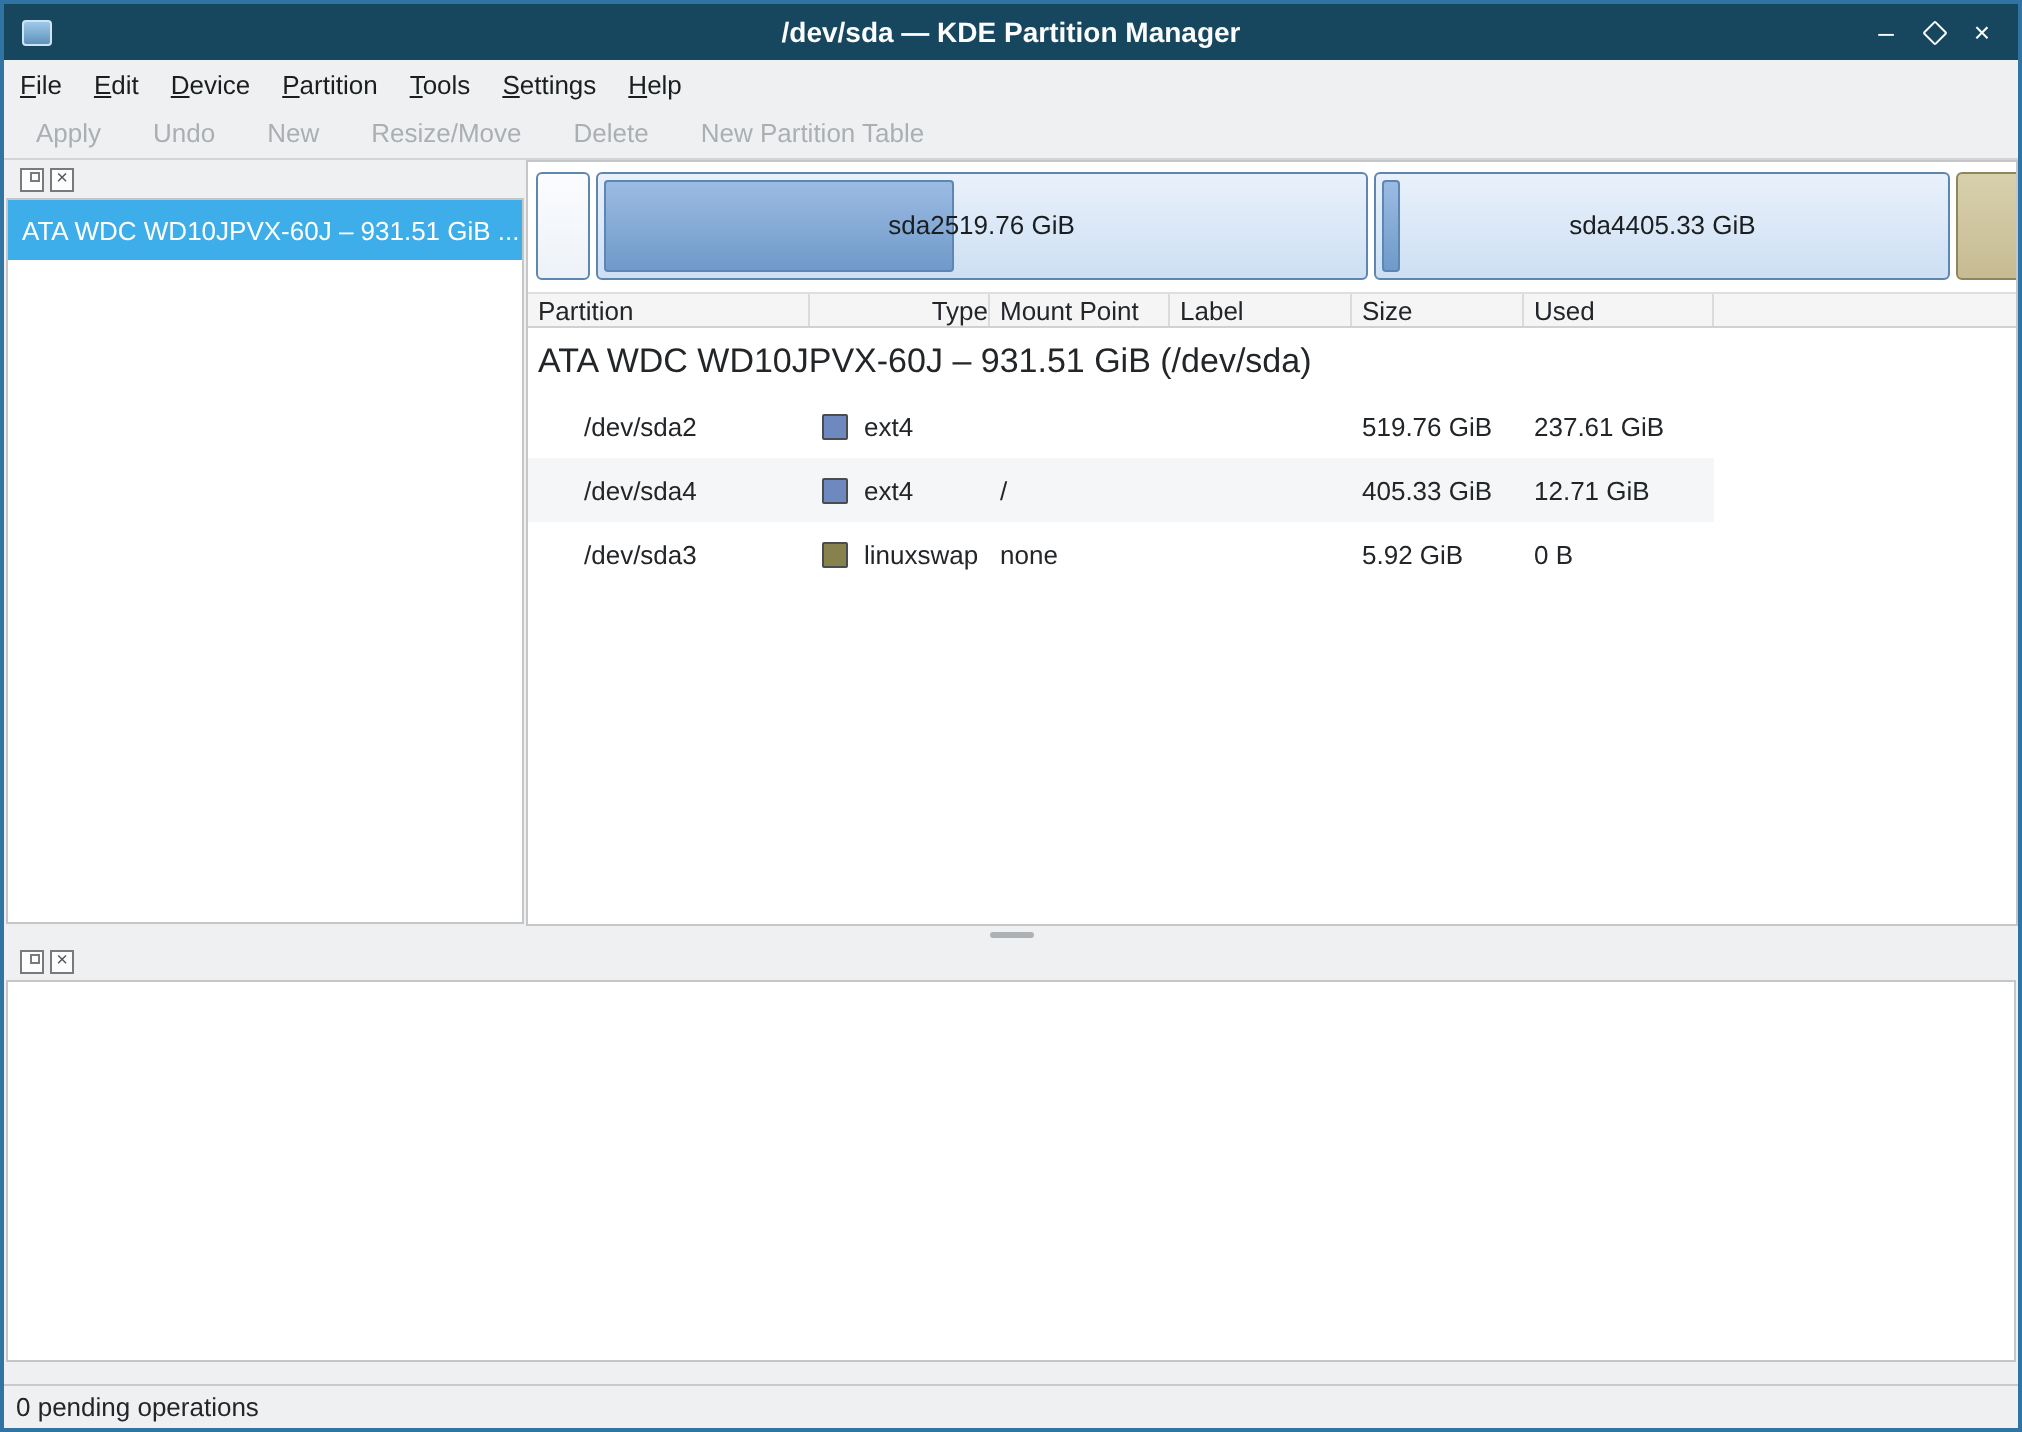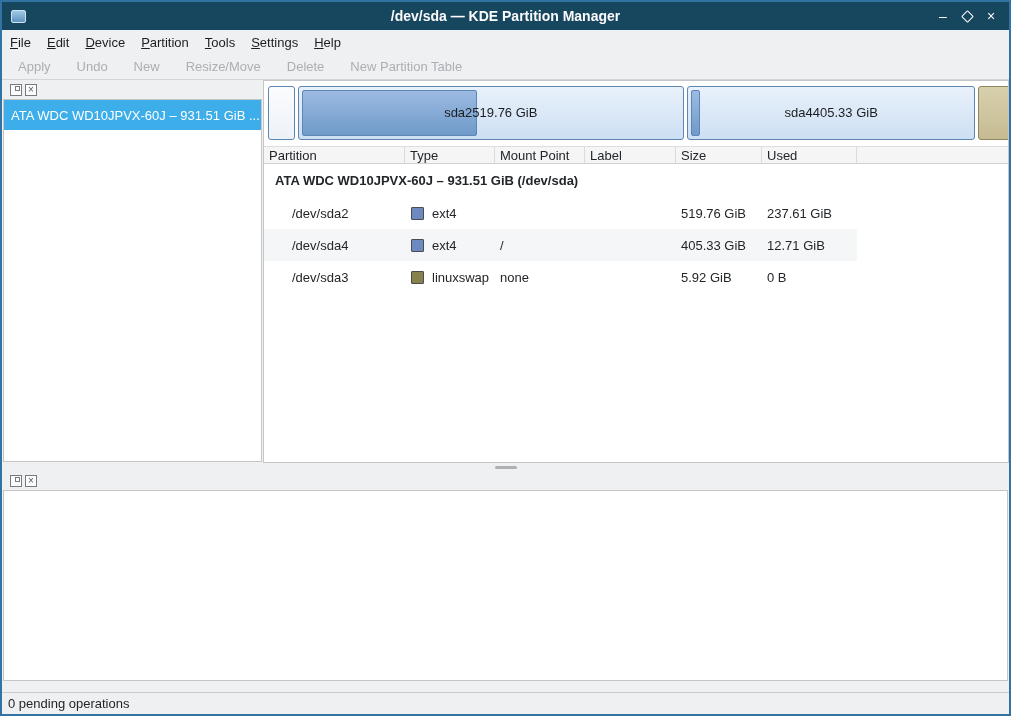--- a/index.html
+++ b/index.html
@@ -100,23 +100,23 @@
     position: absolute; inset: 0; display: flex; flex-direction: row;
     align-items: center; justify-content: center; line-height: 1.3;
     font-size: 13px; color: #1b1e20; z-index: 2; pointer-events: none;
   }
 
   
   .tree { flex: 1; overflow: hidden; }
   .tree-header { display: flex; height: 18px; background: #f5f5f6; border-top: 1px solid #dcdee0; border-bottom: 1px solid #cfd1d3; font-size: 13px; }
   .th { padding-left: 5px; line-height: 17px; border-right: 1px solid #d9dbdd; overflow: hidden; white-space: nowrap; }
   .th-fill { flex: 1; border-right: none; }
-  .w-part { width: 141px; } .w-type { width: 90px; } .w-mount { width: 90px; }
+  .w-part { width: 141px; } .w-type { width: 90px; text-align: right; } .w-mount { width: 90px; }
   .w-label { width: 91px; } .w-size { width: 86px; } .w-used { width: 95px; }
-  .group-row { height: 33px; display: flex; align-items: center; padding-left: 11px; font-weight: bold; font-size: 13px; }
+  .group-row { height: 33px; display: flex; align-items: center; padding-left: 5px; font-weight: normal; font-size: 17px; }
   .data-row { height: 32px; width: 593px; display: flex; align-items: center; font-size: 13px; }
   .data-row.alt { background: #f5f6f7; }
   .cell { overflow: hidden; white-space: nowrap; }
   .c-part { width: 141px; padding-left: 28px; }
   .c-type { width: 90px; display: flex; align-items: center; gap: 8px; padding-left: 6px; }
   .c-mount { width: 90px; padding-left: 5px; }
   .c-label { width: 91px; padding-left: 5px; }
   .c-size { width: 86px; padding-left: 5px; }
   .c-used { width: 95px; padding-left: 5px; }
   .swatch { width: 13px; height: 13px; border: 1px solid #4a4d50; border-radius: 1px; flex: 0 0 13px; }

